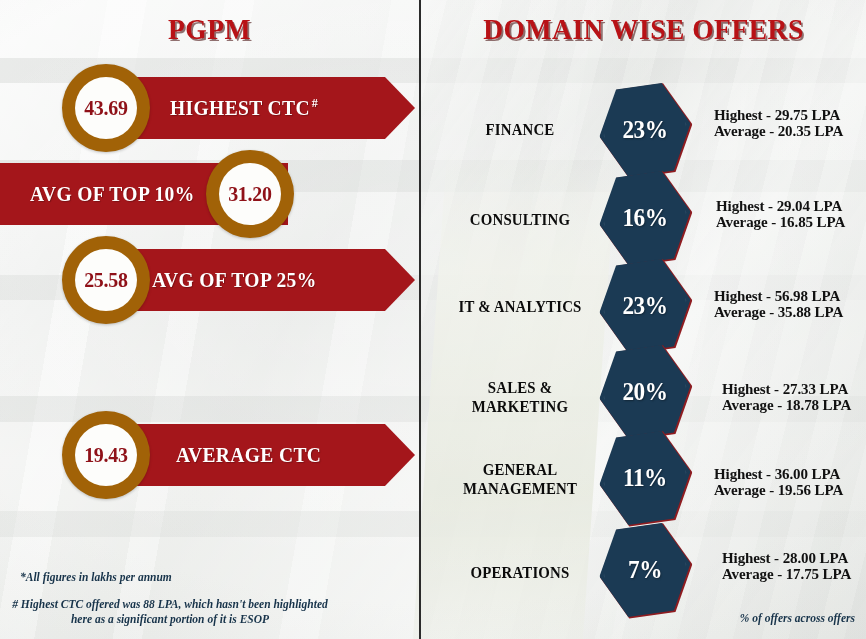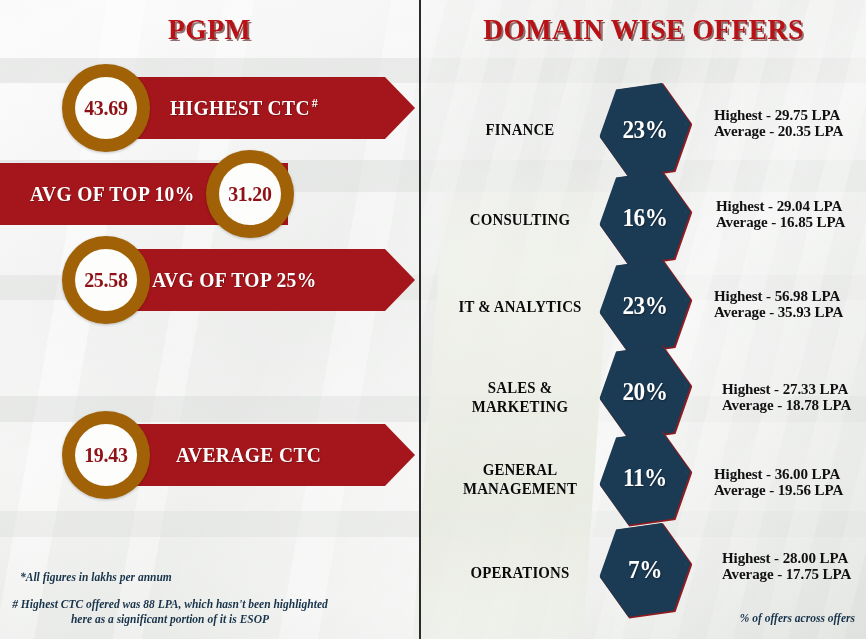--- a/index.html
+++ b/index.html
@@ -341,21 +341,21 @@
 
   <div class="domain-row" style="left:0; top:0;">
     <div class="domain-name" style="left:440px; top:297px;">IT &amp; ANALYTICS</div>
     <div class="hex-wrap" style="left:599px; top:260px;">
       <div class="hex shadow"></div>
       <div class="hex face"></div>
       <div class="hex-pct">23%</div>
     </div>
     <div class="domain-stats" style="left:714px; top:288px;">
       <div>Highest - 56.98 LPA</div>
-      <div>Average - 35.93 LPA</div>
+      <div>Average - 35.88 LPA</div>
     </div>
   </div>
 
   <div class="domain-row" style="left:0; top:0;">
     <div class="domain-name" style="left:440px; top:378px;">SALES &amp; MARKETING</div>
     <div class="hex-wrap" style="left:599px; top:346px;">
       <div class="hex shadow"></div>
       <div class="hex face"></div>
       <div class="hex-pct">20%</div>
     </div>

